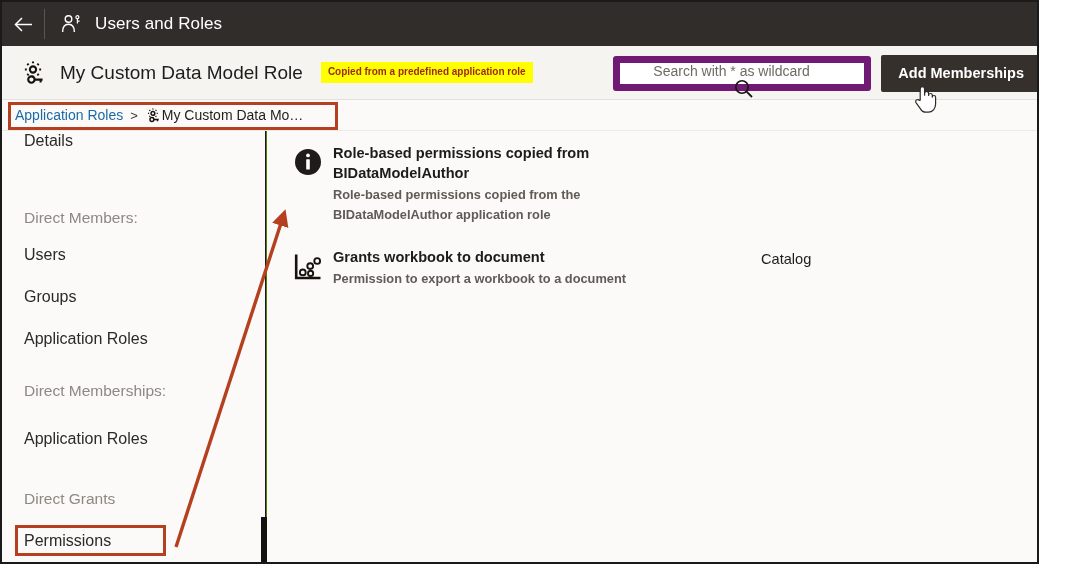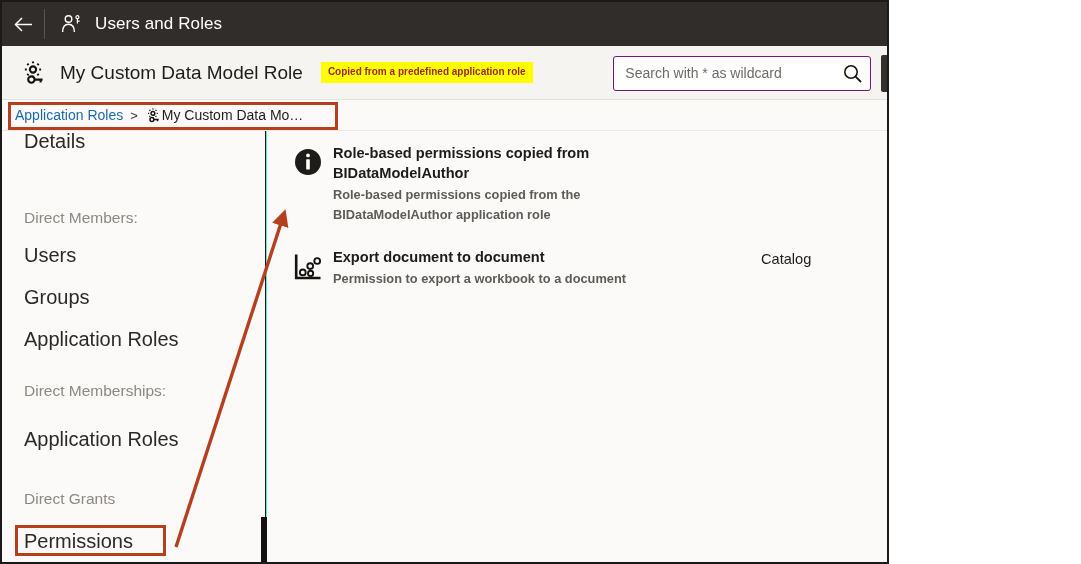--- a/index.html
+++ b/index.html
@@ -5,24 +5,24 @@
   html, body {
     margin: 0;
     padding: 0;
     background: #ffffff;
   }
   body {
     font-family: "Liberation Sans", sans-serif;
   }
   #app {
     position: relative;
-    width: 889px;
+    width: 1039px;
     height: 564px;
     overflow: hidden;
-    background: #5eead4;
+    background: #4d7c0f;
     box-sizing: border-box;
     border: 2px solid #1a1a1a;
   }
 
   
   .topbar {
     position: absolute;
     left: 0; top: 0;
     width: 1081px;
     height: 44px;
@@ -108,26 +108,27 @@
     right: 0;
     top: 0;
     height: 54px;
     display: flex;
     align-items: center;
   }
   .search-box {
     width: 258px;
     height: 35px;
     background: #ffffff;
-    border: 1px solid #701a75;
+    border: 7px solid #701a75;
     border-radius: 3px;
     display: flex;
     align-items: center;
     box-sizing: border-box;
     padding: 0 8px 0 11px;
+    flex-direction: column;
   }
   .search-input {
     border: none;
     outline: none;
     flex: 1;
     font-family: "Liberation Sans", sans-serif;
     font-size: 14px;
     color: #2a2724;
     background: transparent;
     padding: 0;
@@ -213,21 +214,21 @@
   .sidebar {
     position: absolute;
     left: 0; top: 129px;
     width: 264px;
     height: 431px;
     background: #fbfaf8;
     border-right: 1px solid #1c1b19;
     box-sizing: border-box;
   }
   .nav-item {
-    font-size: 20px;
+    font-size: 16px;
     color: #2c2a27;
     padding: 0 0 0 22px;
     height: 20px;
     display: flex;
     align-items: center;
     cursor: pointer;
   }
   .nav-group {
     font-size: 15.5px;
     color: #8d8882;
@@ -435,21 +436,21 @@
       <div class="perm-icon">
         <svg width="30" height="30" viewBox="0 0 30 30" aria-hidden="true">
           <path d="M3.2 2.5 V26 H27.5" fill="none" stroke="#16130f" stroke-width="2.6"></path>
           <circle cx="9.8" cy="20.4" r="2.9" fill="none" stroke="#16130f" stroke-width="1.9"></circle>
           <circle cx="17.2" cy="14.1" r="2.9" fill="none" stroke="#16130f" stroke-width="1.9"></circle>
           <circle cx="17.6" cy="21.4" r="2.6" fill="none" stroke="#16130f" stroke-width="1.9"></circle>
           <circle cx="24.2" cy="9.0" r="2.9" fill="none" stroke="#16130f" stroke-width="1.9"></circle>
         </svg>
       </div>
       <div class="perm-text">
-        <div class="perm-title">Export document to document</div>
+        <div class="perm-title">Grants workbook to document</div>
         <div class="perm-sub">Permission to export a workbook to a document</div>
       </div>
       <div class="perm-scope" style="padding-top:3px;">Catalog</div>
     </div>
 
   </div>
 
   <div class="ann-box" id="ann-breadcrumb"></div>
   <div class="ann-box" id="ann-permissions"></div>
 

